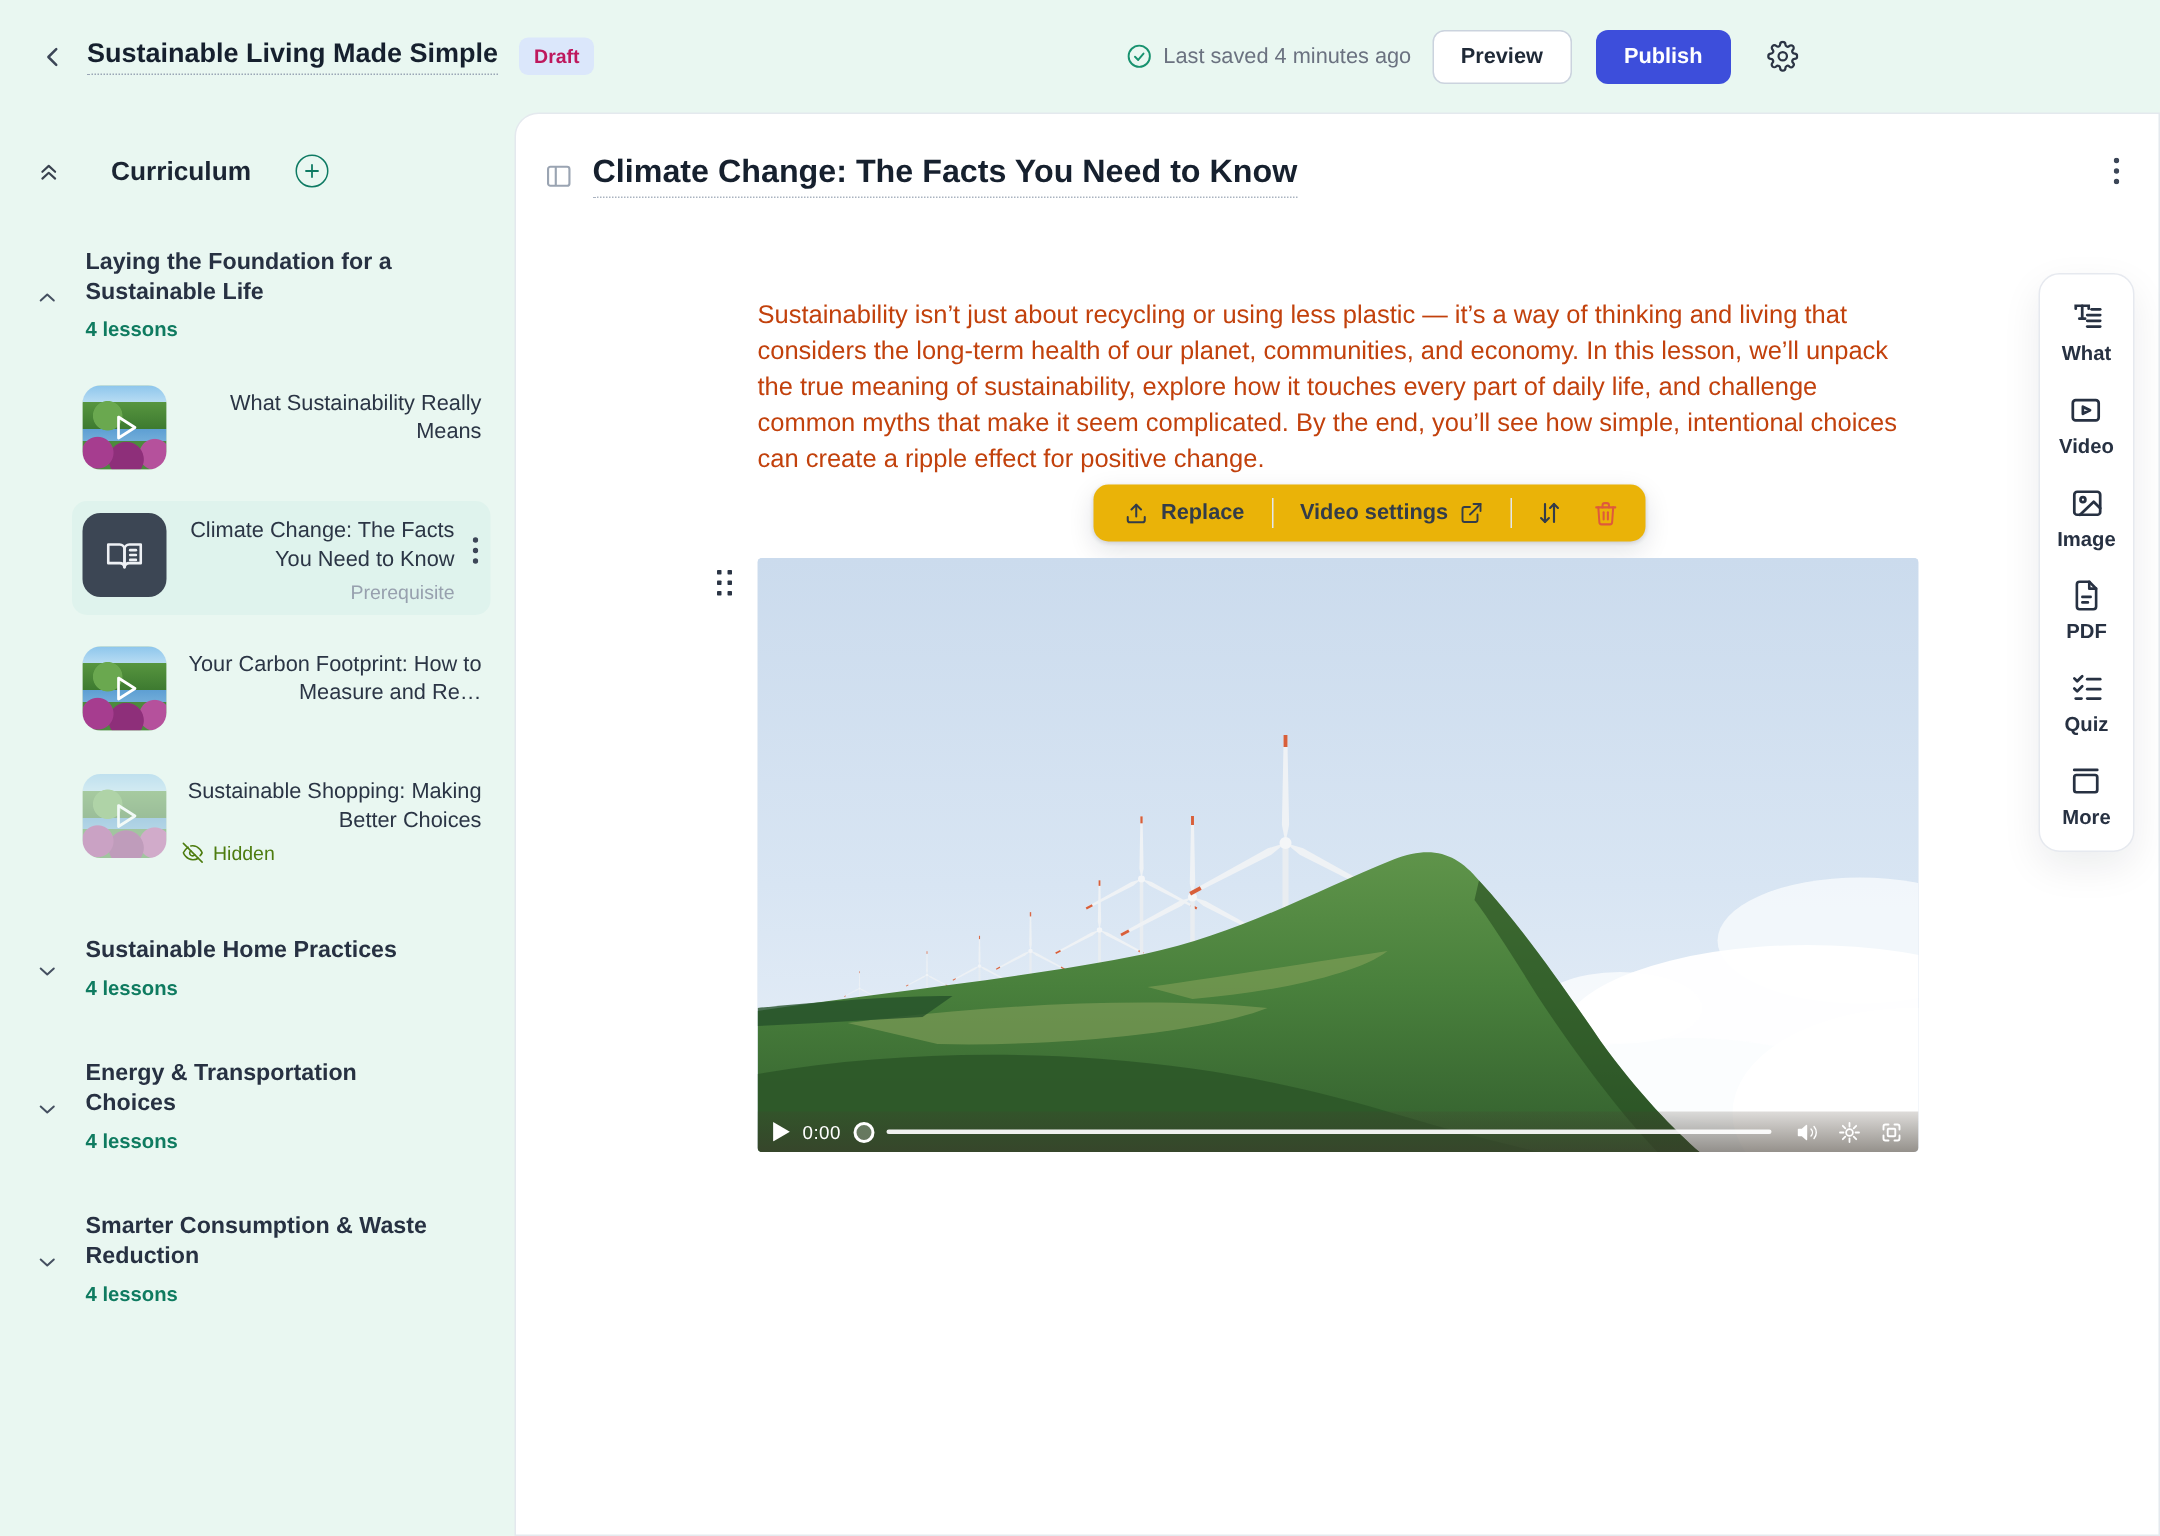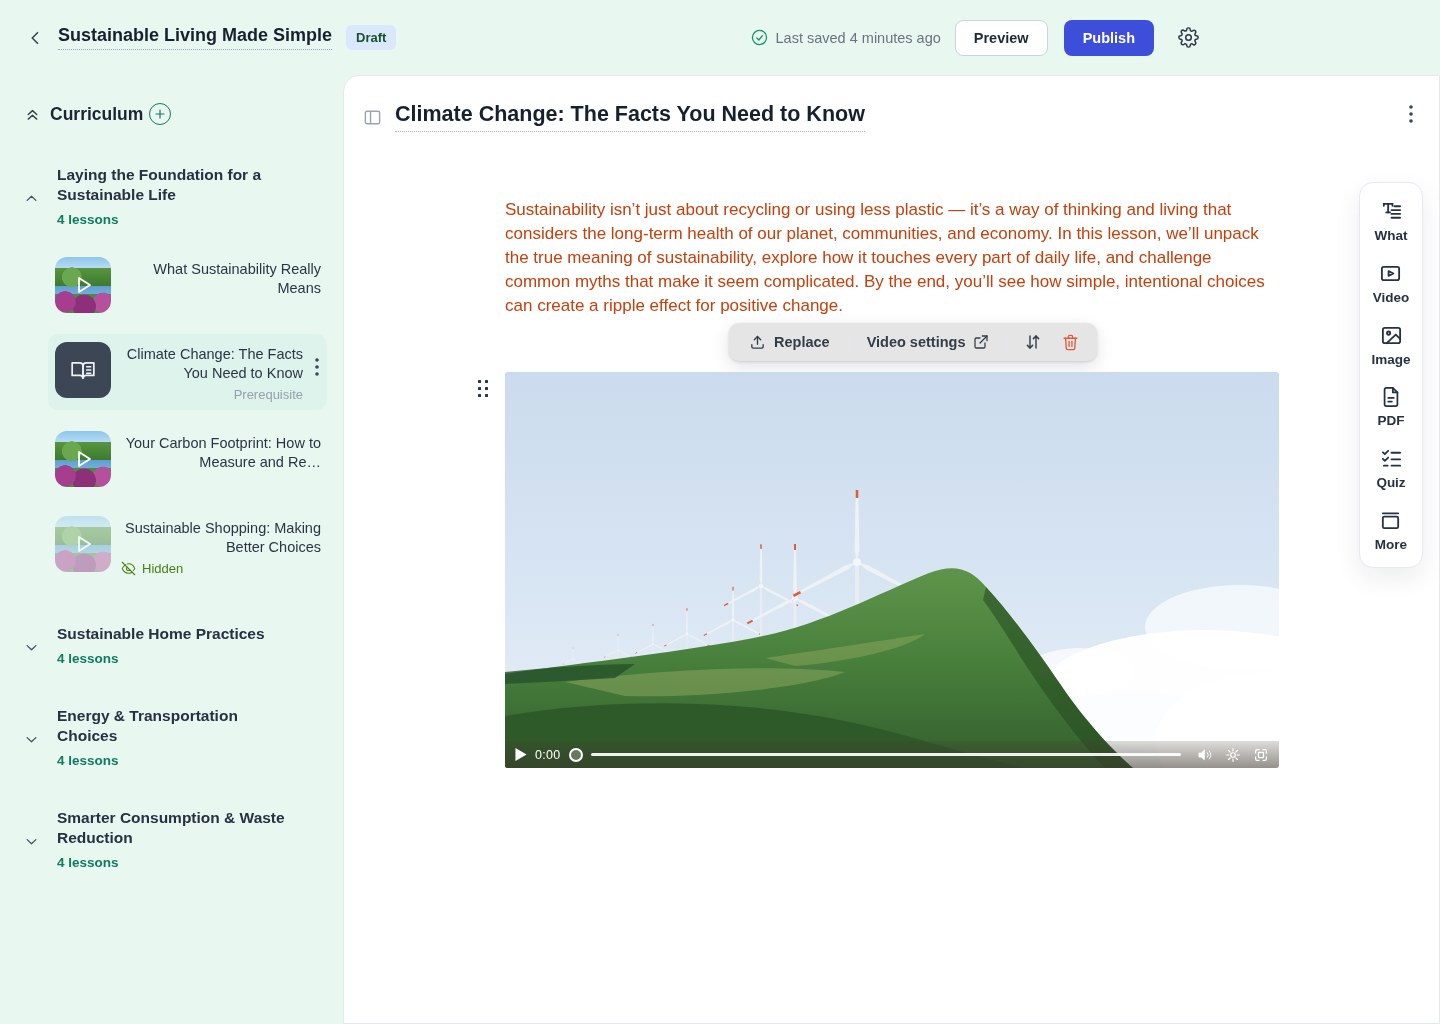--- a/index.html
+++ b/index.html
@@ -10,35 +10,35 @@
   }
   svg { display:block; }
 
   
   .topbar { position:absolute; left:0; top:0; width:1224px; height:75px;
     display:flex; align-items:center; padding:0 20px 0 22px; }
   .back-btn { width:28px; height:28px; display:flex; align-items:center; justify-content:center;
     cursor:pointer; color:#3c4657; }
   .course-title { margin-left:8px; font-size:18px; font-weight:700; color:#16202e;
     border-bottom:1.6px dotted #9aa6b5; padding-bottom:3px; cursor:text; }
-  .draft-badge { margin-left:14px; background:#DBE7FB; color:#14532d; font-size:13px;
+  .draft-badge { margin-left:14px; background:#DBE7FB; color:#be185d; font-size:13px;
     font-weight:600; padding:5px 10px; border-radius:6px;text-align:center; }
   .topbar-right { margin-left:auto; display:flex; align-items:center; gap:14px; }
   .saved { display:flex; align-items:center; gap:8px; color:#6B7280; font-size:14.5px; }
   .saved svg { color:#18926F; }
   .btn { font-size:14.5px; font-weight:600; border-radius:8px; padding:9px 18px; cursor:pointer;
     border:1px solid transparent; font-family:inherit; }
   .btn-secondary { background:#fff; border-color:#CBD3DE; color:#1F2937; }
   .btn-primary { background:#3D4EDB; color:#fff; margin-left:2px; }
   .gear-btn { width:32px; height:32px; display:flex; align-items:center; justify-content:center;
     color:#2b3444; cursor:pointer; margin-left:4px; }
 
   
   .sidebar { position:absolute; left:0; top:75px; width:343px; height:949px; padding:28px 16px 20px 24px; overflow:hidden; }
-  .curriculum-header { display:flex; align-items:center; gap:6px; }
+  .curriculum-header { display:flex; align-items:center; gap:30px; }
   .collapse-all { color:#39424f; cursor:pointer; display:flex; }
   .curriculum-title { font-size:17.5px; font-weight:700; color:#1b2533; margin-left:3px; }
   .add-circle { width:22px; height:22px; border:1.6px solid #0E7A63; border-radius:50%;
     color:#0E7A63; display:flex; align-items:center; justify-content:center; cursor:pointer; }
 
   .section { margin-top:40px; }
   .section-header { display:flex; gap:18px; cursor:pointer; }
   .section-chevron { color:#45506          ; color:#455061; flex:0 0 15px; margin-top:4px; display:flex; align-items:center; }
   .section-title { font-size:15.5px; font-weight:600; color:#273142; line-height:20px; max-width:240px; }
   .lesson-count { font-size:13.5px; font-weight:600; color:#0F7B60; margin-top:7px; }
@@ -70,21 +70,21 @@
     background:#fff; border:1px solid #E4E9EE; border-top-left-radius:16px; }
   .lesson-header { position:absolute; left:19px; top:26px; display:flex; align-items:center; gap:13px; }
   .panel-toggle { color:#9aa4b2; cursor:pointer; display:flex; }
   .page-title { font-size:21.5px; font-weight:700; color:#16202e; border-bottom:1.7px dotted #aab3c0;
     padding-bottom:4px; cursor:text; }
   .main-kebab { position:absolute; right:26px; top:29px; color:#3c4657; cursor:pointer; }
 
   .paragraph { position:absolute; left:161px; top:122px; width:776px; font-size:17px; line-height:24px;
     color:#c2410c; cursor:text; }
 
-  .block-toolbar { position:absolute; left:385px; top:247px; height:38px; background:#e5e5e5;
+  .block-toolbar { position:absolute; left:385px; top:247px; height:38px; background:#eab308;
     border-radius:10px; box-shadow:0 1px 3px rgba(16,24,40,.14), 0 6px 18px rgba(16,24,40,.12);
     display:flex; align-items:center; padding:0 10px; gap:4px;justify-content:space-between; }
   .tb-btn { display:flex; align-items:center; gap:8px; font-size:14.5px; font-weight:600; color:#333C49;
     padding:6px 10px; border-radius:6px; cursor:pointer; white-space:nowrap; }
   .tb-divider { width:1px; height:20px; background:#E3E7ED; margin:0 4px; }
   .tb-icon-btn { padding:6px 8px; display:flex; align-items:center; cursor:pointer; color:#333C49; }
   .tb-icon-btn.danger { color:#DE5A3C; }
 
   .drag-handle { position:absolute; left:134px; top:304px; display:grid;
     grid-template-columns:repeat(2,3px); grid-auto-rows:3px; gap:4px; cursor:grab; }

